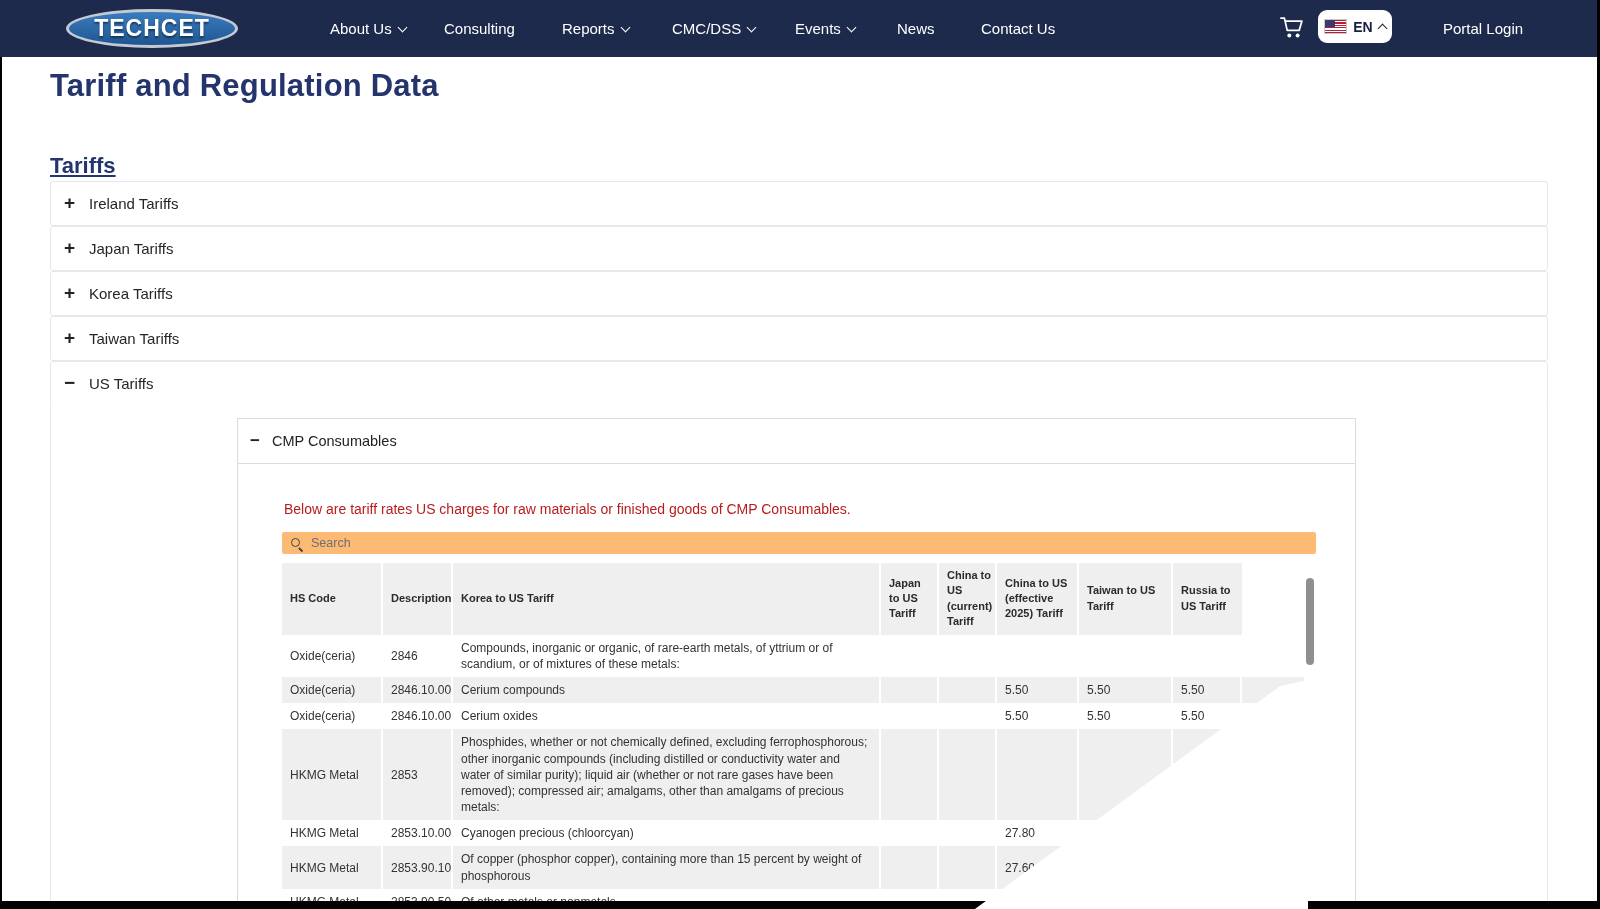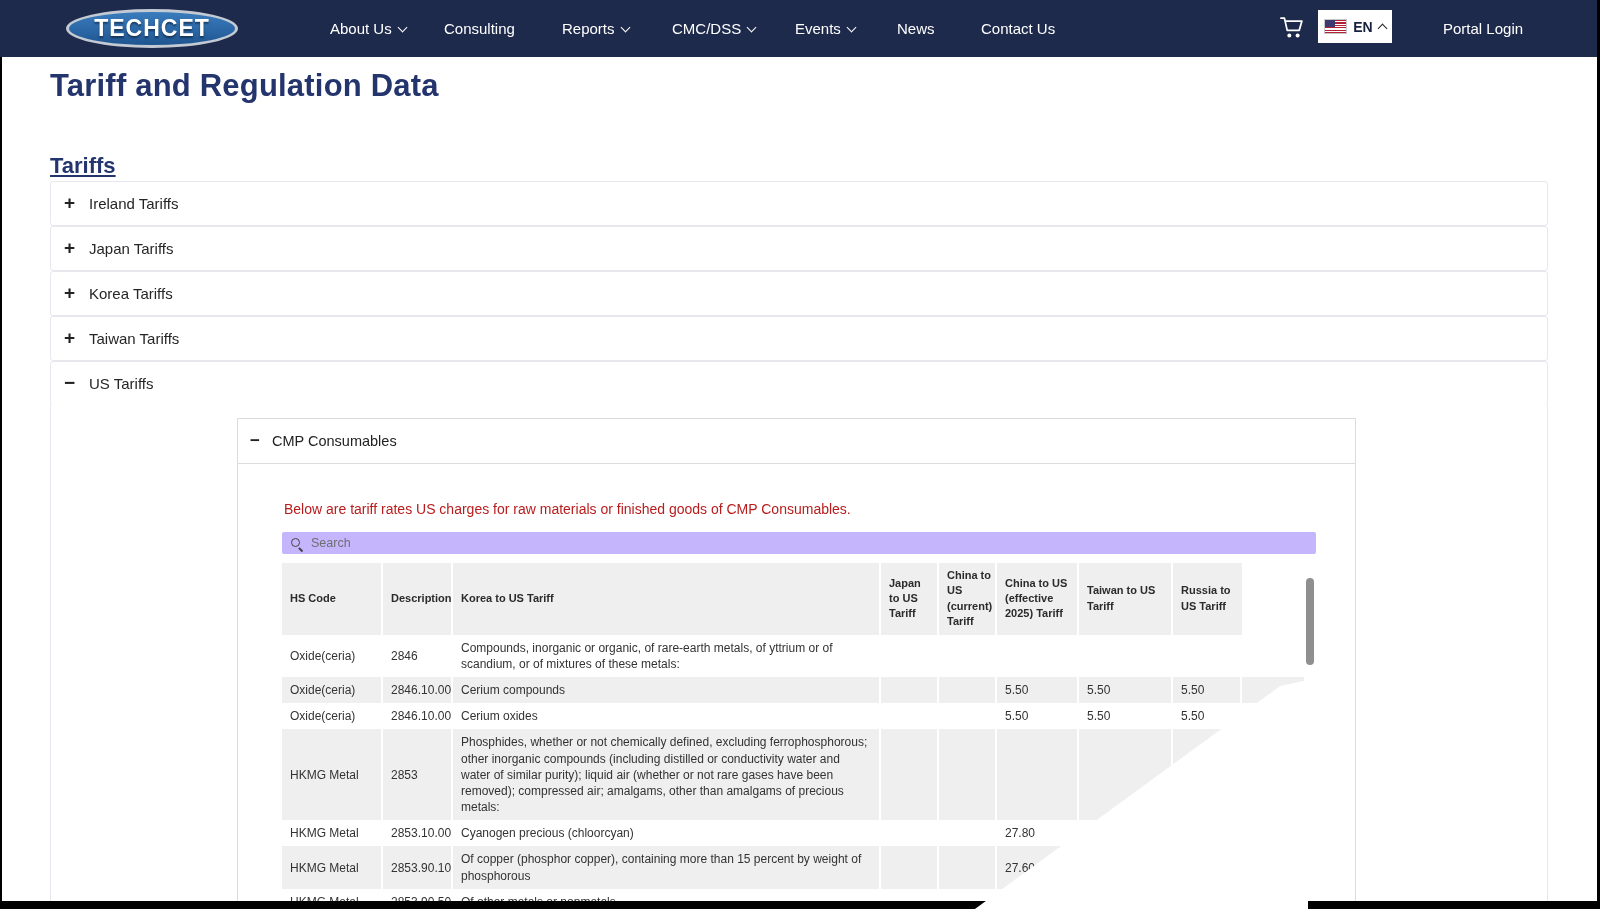--- a/index.html
+++ b/index.html
@@ -27,21 +27,21 @@
     position:absolute;top:0;height:57px;display:flex;align-items:center;
     color:#fff;font-size:15px;cursor:pointer;white-space:nowrap;
   }
   .chev-down{
     width:6px;height:6px;border-right:1.5px solid #fff;border-bottom:1.5px solid #fff;
     transform:rotate(45deg);display:inline-block;margin-left:7px;margin-top:-3px;
   }
   .cart{position:absolute;left:1278px;top:14px;width:28px;height:28px;cursor:pointer;}
   .lang-box{
     position:absolute;left:1318px;top:10px;width:74px;height:33px;background:#fff;
-    border-radius:0;display:flex;align-items:center;justify-content:center;gap:6px;cursor:pointer;
+    border-radius:9px;display:flex;align-items:center;justify-content:center;gap:6px;cursor:pointer;
   }
   .flag{
     width:23px;height:15px;position:relative;border:1px solid #c9c9c9;box-sizing:border-box;
     background:repeating-linear-gradient(180deg,#b22234 0 1.2px,#ffffff 1.2px 2.4px);
   }
   .flag::after{
     content:"";position:absolute;left:0;top:0;width:10px;height:7px;background:#3c3b6e;
   }
   .lang-code{font-size:14px;font-weight:700;color:#17203d;}
   .chev-up{
@@ -81,21 +81,21 @@
   .card-head{
     height:44px;border-bottom:1px solid #dcdcdc;display:flex;align-items:center;
     padding-left:12px;cursor:pointer;
   }
   .card-head .acc-icon{font-size:17px;width:14px;}
   .card-title{font-size:14.5px;color:#222;margin-left:8px;text-align:right;}
   .card-desc{
     position:absolute;left:46px;top:82px;font-size:14px;color:#b91c1c;
   }
   .searchbar{
-    position:absolute;left:44px;top:113px;width:1034px;height:22px;background:#c4b5fd;
+    position:absolute;left:44px;top:113px;width:1034px;height:22px;background:#fdba74;
     border-radius:2px;display:flex;align-items:center;box-sizing:border-box;padding:0 8px;
   }
   .mag{position:relative;width:13px;height:13px;flex:0 0 13px;}
   .mag::before{content:"";position:absolute;left:1px;top:1px;width:7px;height:7px;border:1.6px solid #444;border-radius:50%;}
   .mag::after{content:"";position:absolute;left:9px;top:10px;width:5px;height:1.8px;background:#444;transform:rotate(45deg);transform-origin:left center;}
   .searchbar input{
     flex:1;border:none;outline:none;background:transparent;font-size:12.5px;color:#333;
     margin-left:6px;font-family:"Liberation Sans", sans-serif;
   }
   .searchbar input::placeholder{color:#6f6f6f;}

